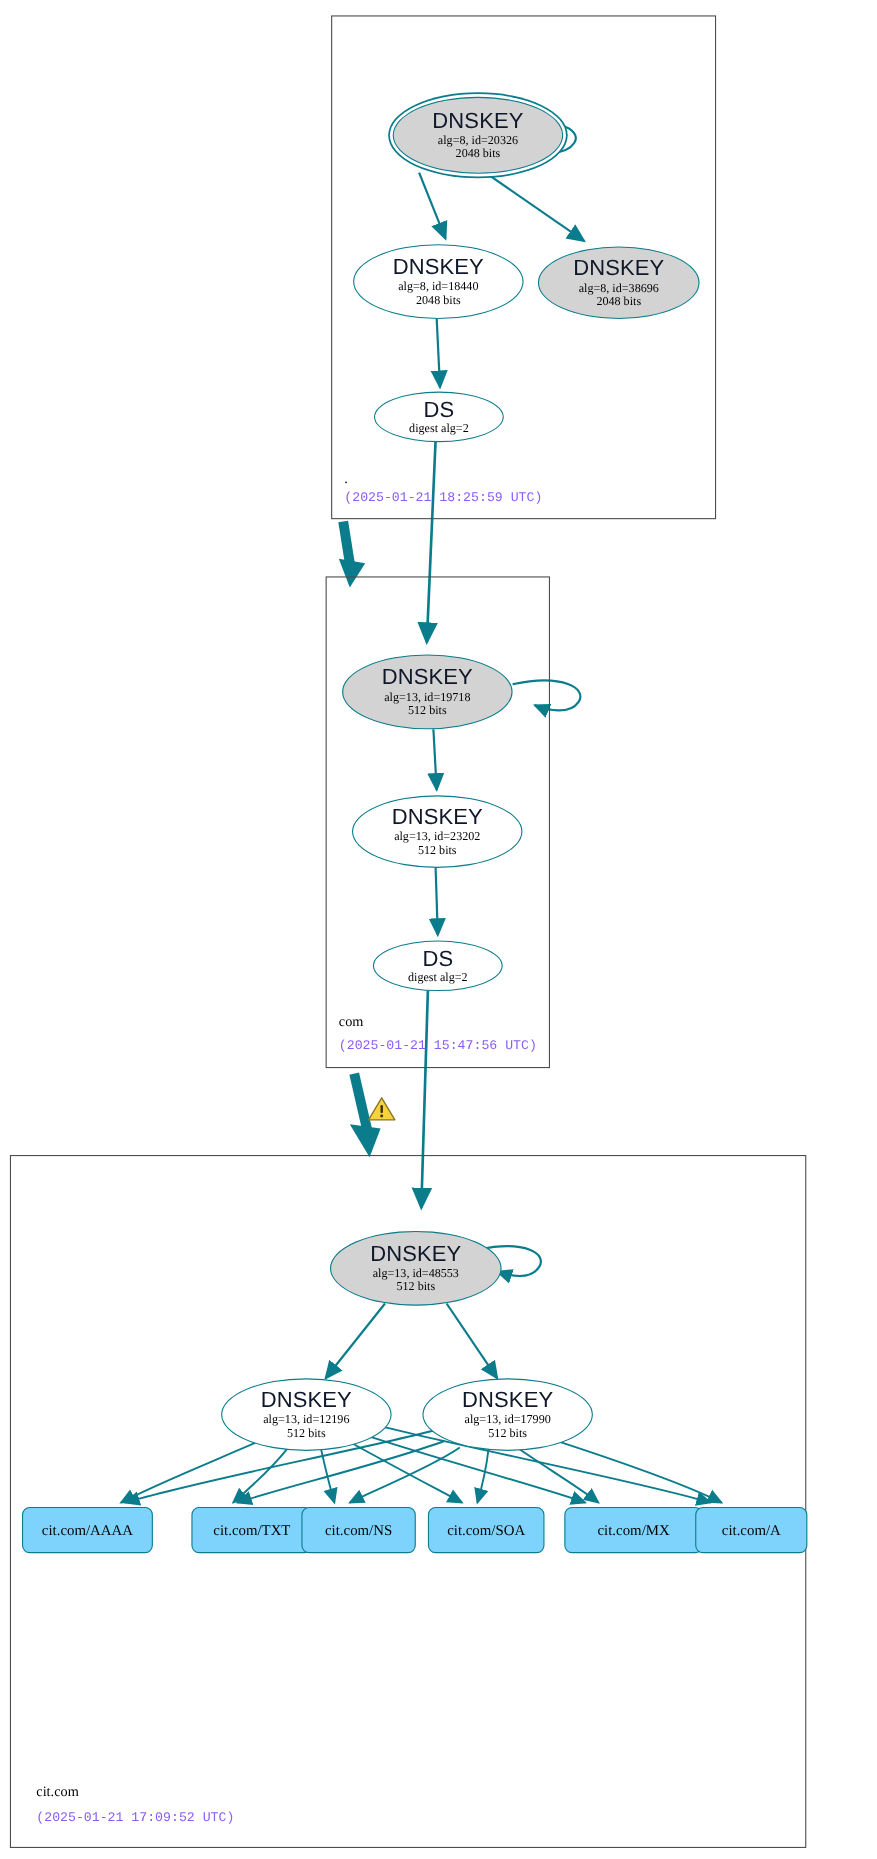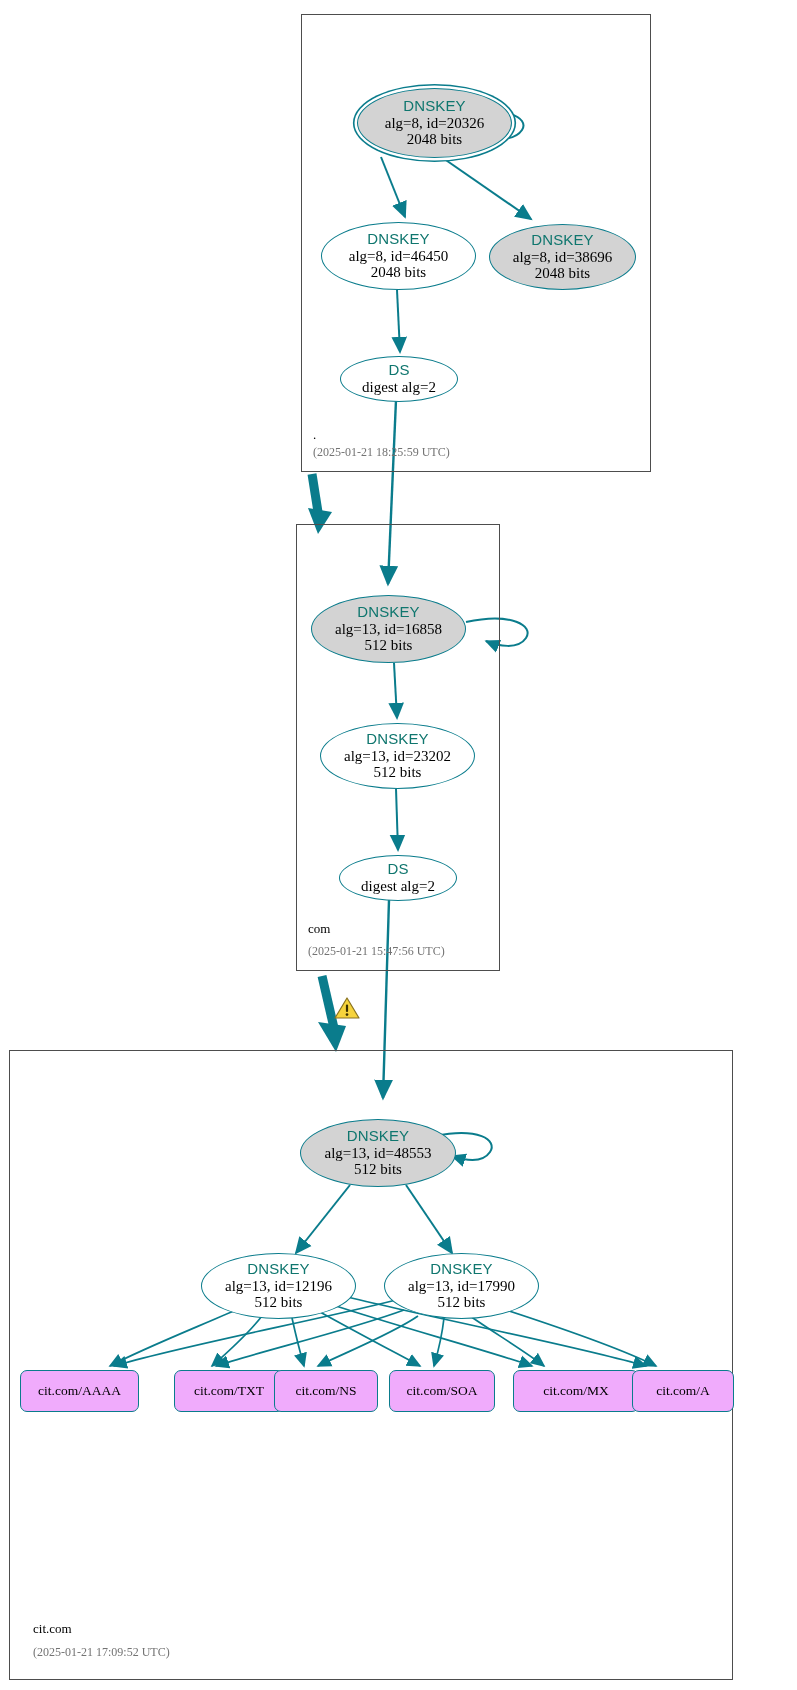--- a/index.html
+++ b/index.html
@@ -1,30 +1,30 @@
 <!DOCTYPE html>
 <html><head>
 <meta charset="utf-8">
 <style>
   html,body{margin:0;padding:0;background:#ffffff;}
   body{width:797px;height:1690px;position:relative;
        font-family:"Liberation Serif", serif;color:#000;}
   #canvas{position:absolute;left:0;top:0;width:797px;height:1690px;}
   .zonebox{position:absolute;border:1px solid #4d4d4d;background:transparent;box-sizing:border-box;}
   .zonelabel{position:absolute;font-family:"Liberation Serif", serif;font-size:13px;color:#000;white-space:nowrap;}
-  .zonetime{position:absolute;font-family:Liberation Serif, serif;font-size:12px;color:#737373;white-space:nowrap;}
+  .zonetime{position:absolute;font-family:Liberation Mono, monospace;font-size:12px;color:#8b5cf6;white-space:nowrap;}
   .node{position:absolute;display:flex;flex-direction:column;align-items:center;justify-content:center;
         box-sizing:border-box;text-align:center;line-height:1.12;}
   .ellipse{border:1.6px solid #0a7c8c;border-radius:50%;}
   .ellipse.filled{background:#d3d3d3;}
   .ellipse.plain{background:#ffffff;}
   .dbl{box-shadow:0 0 0 2.5px #ffffff, 0 0 0 4.1px #0a7c8c;}
-  .rrset{border:1.6px solid #0a7c8c;border-radius:7px;background:#f0abfc;}
-  .n-title{font-family:"Liberation Sans", sans-serif;font-size:15px;color:#0f766e;letter-spacing:.1px;}
-  .n-sub{font-family:"Liberation Serif", serif;font-size:15px;color:#000;}
+  .rrset{border:1.6px solid #0a7c8c;border-radius:7px;background:#7dd3fc;}
+  .n-title{font-family:"Liberation Sans", sans-serif;font-size:20px;color:#0f172a;letter-spacing:.1px;}
+  .n-sub{font-family:"Liberation Serif", serif;font-size:11px;color:#000;}
   .rr-title{font-family:"Liberation Serif", serif;font-size:13.5px;color:#000;}
   .warn{position:absolute;width:26px;height:24px;}
 </style>
 </head>
 <body>
 
 <svg id="canvas" viewBox="0 0 797 1690">
   <defs>
     <marker id="ah" markerWidth="9" markerHeight="9" refX="7.6" refY="4.5" orient="auto">
       <path d="M0,0.6 L8.6,4.5 L0,8.4 z" fill="#0a7c8c"></path>
@@ -77,42 +77,42 @@
 <div class="zonetime" style="left:313px;top:445px;">(2025-01-21 18:25:59 UTC)</div>
 
 <div class="node ellipse filled dbl" style="left:357px;top:88px;width:155px;height:70px;">
   <div class="n-title">DNSKEY</div>
   <div class="n-sub">alg=8, id=20326</div>
   <div class="n-sub">2048 bits</div>
 </div>
 
 <div class="node ellipse plain" style="left:321px;top:222px;width:155px;height:68px;">
   <div class="n-title">DNSKEY</div>
-  <div class="n-sub">alg=8, id=46450</div>
+  <div class="n-sub">alg=8, id=18440</div>
   <div class="n-sub">2048 bits</div>
 </div>
 
 <div class="node ellipse filled" style="left:489px;top:224px;width:147px;height:66px;">
   <div class="n-title">DNSKEY</div>
   <div class="n-sub">alg=8, id=38696</div>
   <div class="n-sub">2048 bits</div>
 </div>
 
 <div class="node ellipse plain" style="left:340px;top:356px;width:118px;height:46px;">
   <div class="n-title">DS</div>
   <div class="n-sub">digest alg=2</div>
 </div>
 
 <div class="zonebox" style="left:296px;top:524px;width:204px;height:447px;"></div>
 <div class="zonelabel" style="left:308px;top:921px;">com</div>
 <div class="zonetime" style="left:308px;top:944px;">(2025-01-21 15:47:56 UTC)</div>
 
 <div class="node ellipse filled" style="left:311px;top:595px;width:155px;height:68px;">
   <div class="n-title">DNSKEY</div>
-  <div class="n-sub">alg=13, id=16858</div>
+  <div class="n-sub">alg=13, id=19718</div>
   <div class="n-sub">512 bits</div>
 </div>
 
 <div class="node ellipse plain" style="left:320px;top:723px;width:155px;height:66px;">
   <div class="n-title">DNSKEY</div>
   <div class="n-sub">alg=13, id=23202</div>
   <div class="n-sub">512 bits</div>
 </div>
 
 <div class="node ellipse plain" style="left:339px;top:855px;width:118px;height:46px;">

